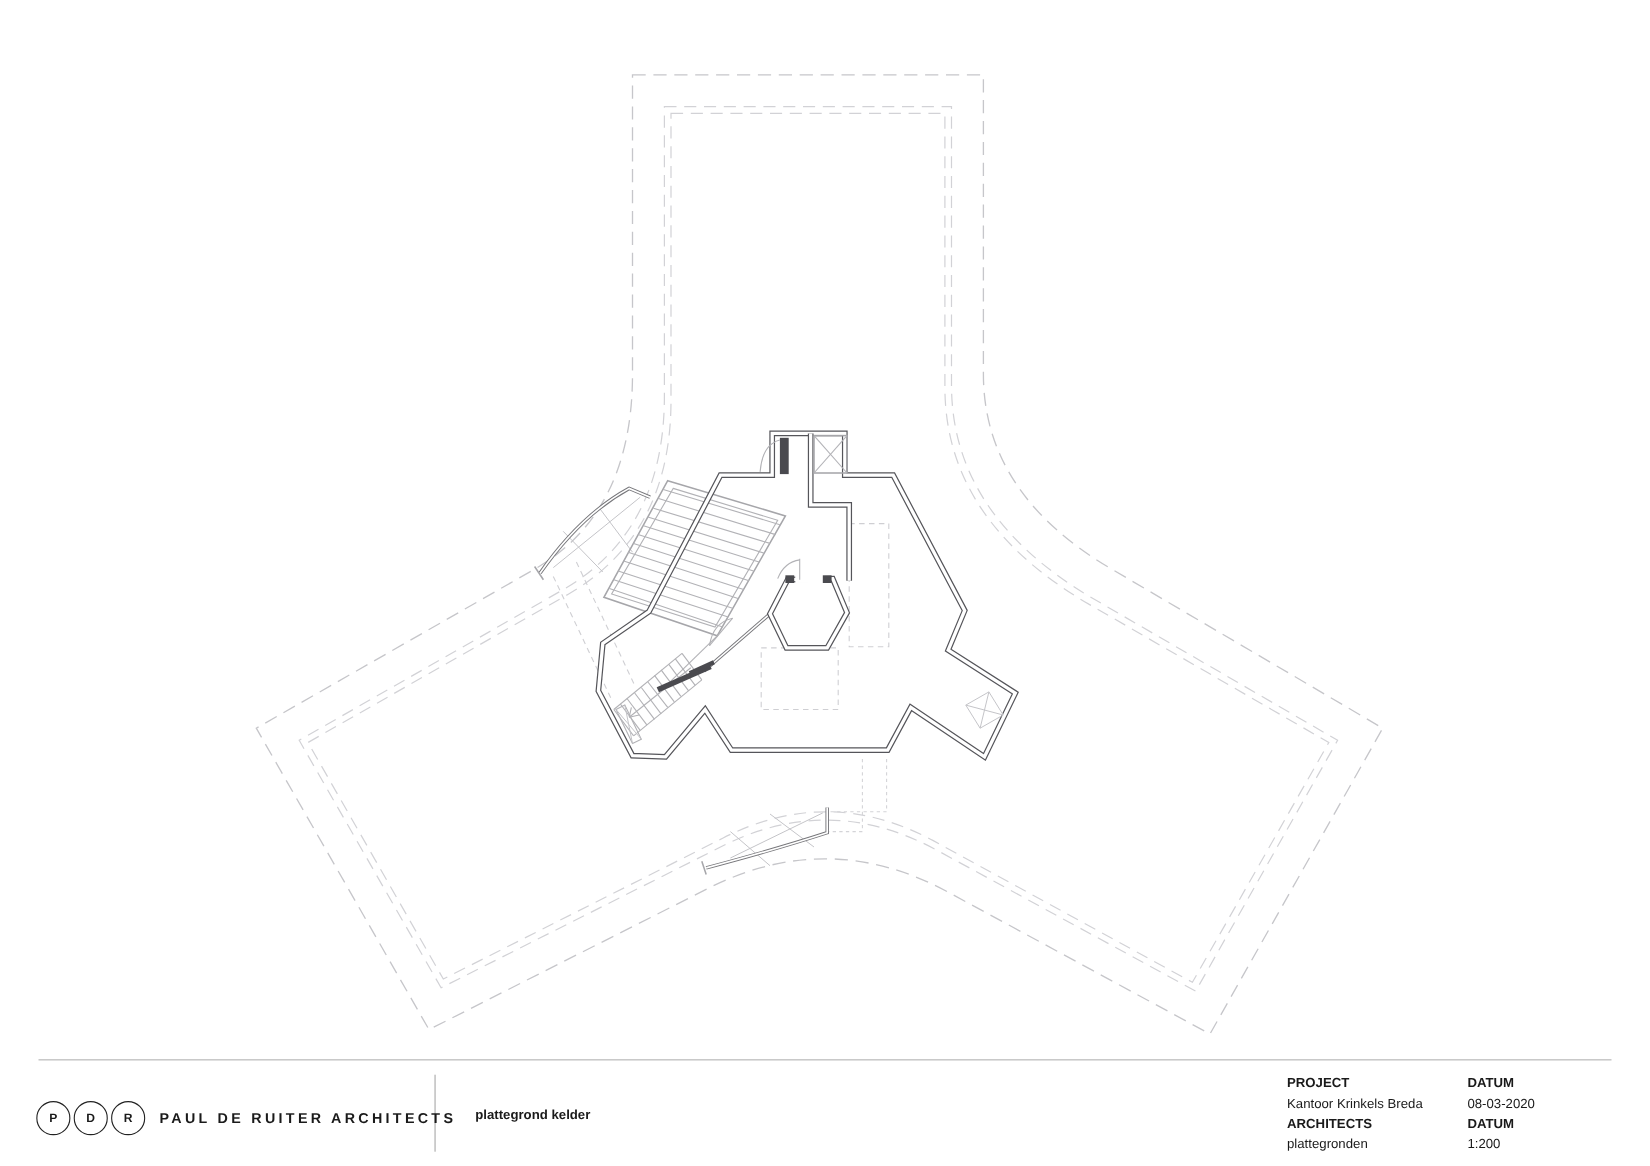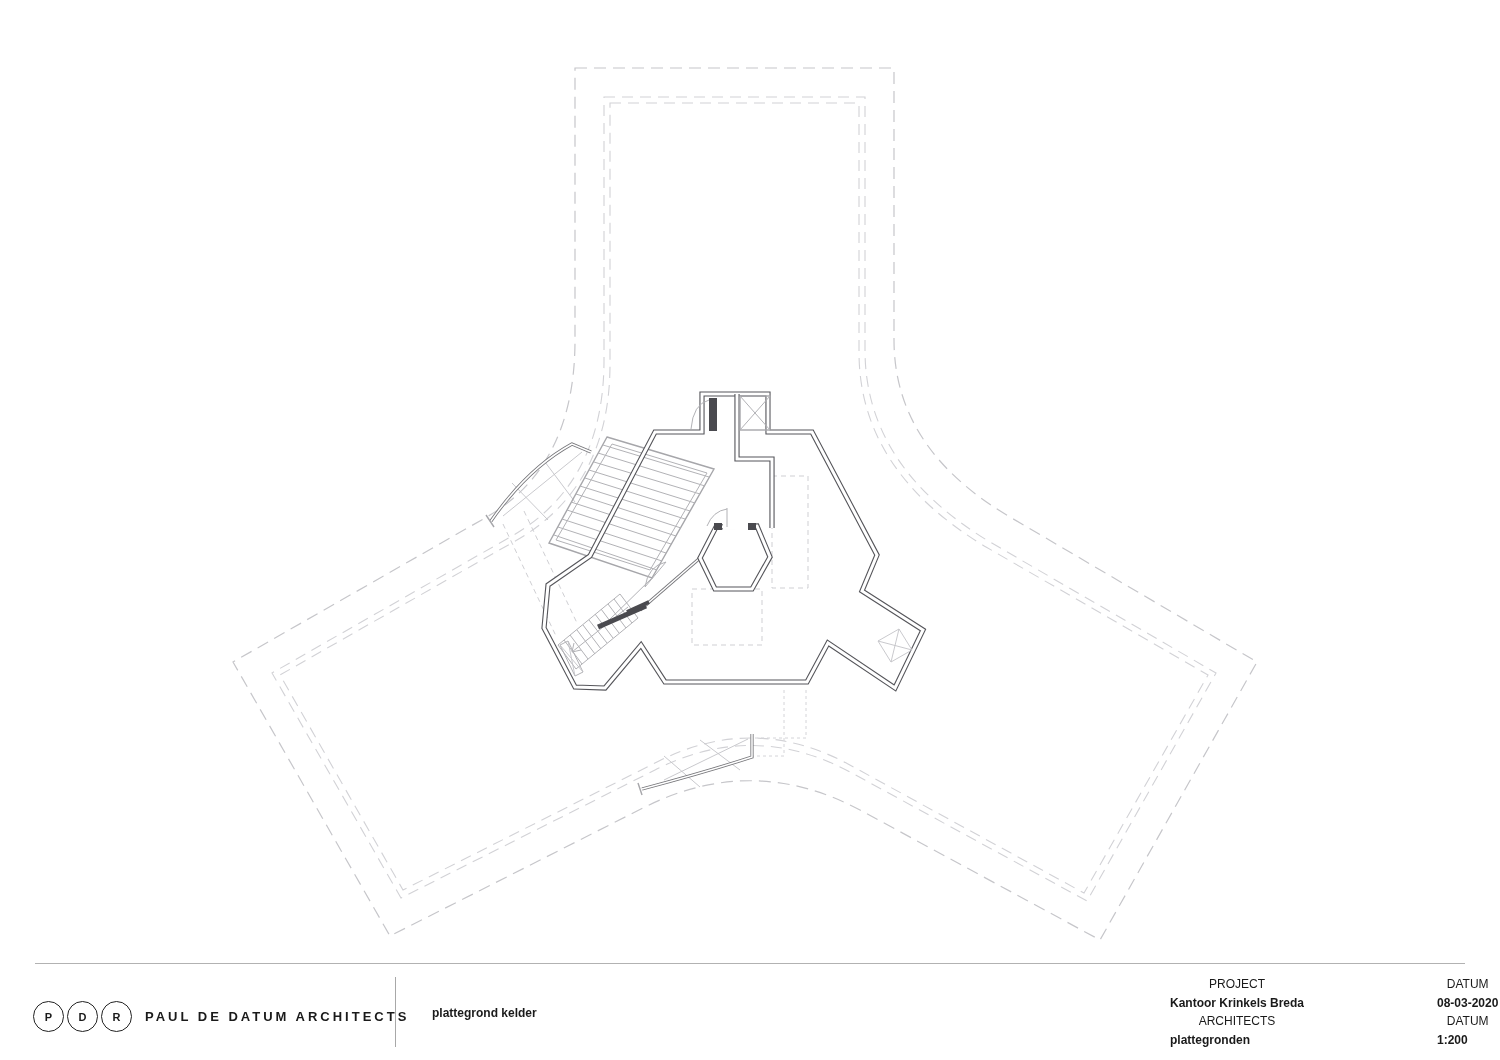--- a/index.html
+++ b/index.html
@@ -27,25 +27,25 @@
   
   .rule{position:absolute;left:35px;top:963px;width:1430px;height:1px;background:#b2b2b2;}
   .divider{position:absolute;left:395px;top:977px;width:1px;height:70px;background:#a8a8a8;}
   .logo{position:absolute;left:33px;top:1001px;display:flex;align-items:center;gap:3px;}
   .logo-circle{width:29px;height:29px;border:1.6px solid #222;border-radius:50%;
                display:flex;align-items:center;justify-content:center;
                font-size:11px;font-weight:bold;letter-spacing:0;}
   .firm-name{margin-left:10px;font-size:13px;font-weight:bold;letter-spacing:3px;white-space:nowrap;}
   .drawing-title{position:absolute;left:432px;top:1006px;font-size:12px;font-weight:bold;}
   .tb-col{position:absolute;top:975px;font-size:12px;line-height:18px;}
-  .tb-col .lbl{font-weight:normal;text-align:center;}
-  .tb-col .val{font-weight:bold;}
+  .tb-col .lbl{font-weight:bold;}
+  .tb-col .val{font-weight:normal;}
   .tb-col div{height:18.5px;}
   #tb-left{left:1170px;}
-  #tb-right{left:1437px;}
+  #tb-right{left:1334px;}
 </style>
 </head>
 <body>
 
 <div id="canvas">
 
   <svg width="1500" height="1060" viewBox="0 0 1500 1060">
 
     <g>
       <path class="ring-outer" d="M575,68 L894,68 L894,340 Q894,449 1010,517 L1257,662 L1100,940 L860,810 Q753,753 645,807 L390,936 L233,662 L485,518 Q575,467 575,340 Z"></path>
@@ -183,21 +183,21 @@
   <div class="logo">
     <div class="logo-circle">
       <span>P</span>
     </div>
     <div class="logo-circle">
       <span>D</span>
     </div>
     <div class="logo-circle">
       <span>R</span>
     </div>
-    <span class="firm-name">PAUL DE DATUM ARCHITECTS</span>
+    <span class="firm-name">PAUL DE RUITER ARCHITECTS</span>
   </div>
 
   <div class="drawing-title">plattegrond kelder</div>
 
   <div class="tb-col" id="tb-left">
     <div class="lbl">PROJECT</div>
     <div class="val">Kantoor Krinkels Breda</div>
     <div class="lbl">ARCHITECTS</div>
     <div class="val">plattegronden</div>
   </div>

